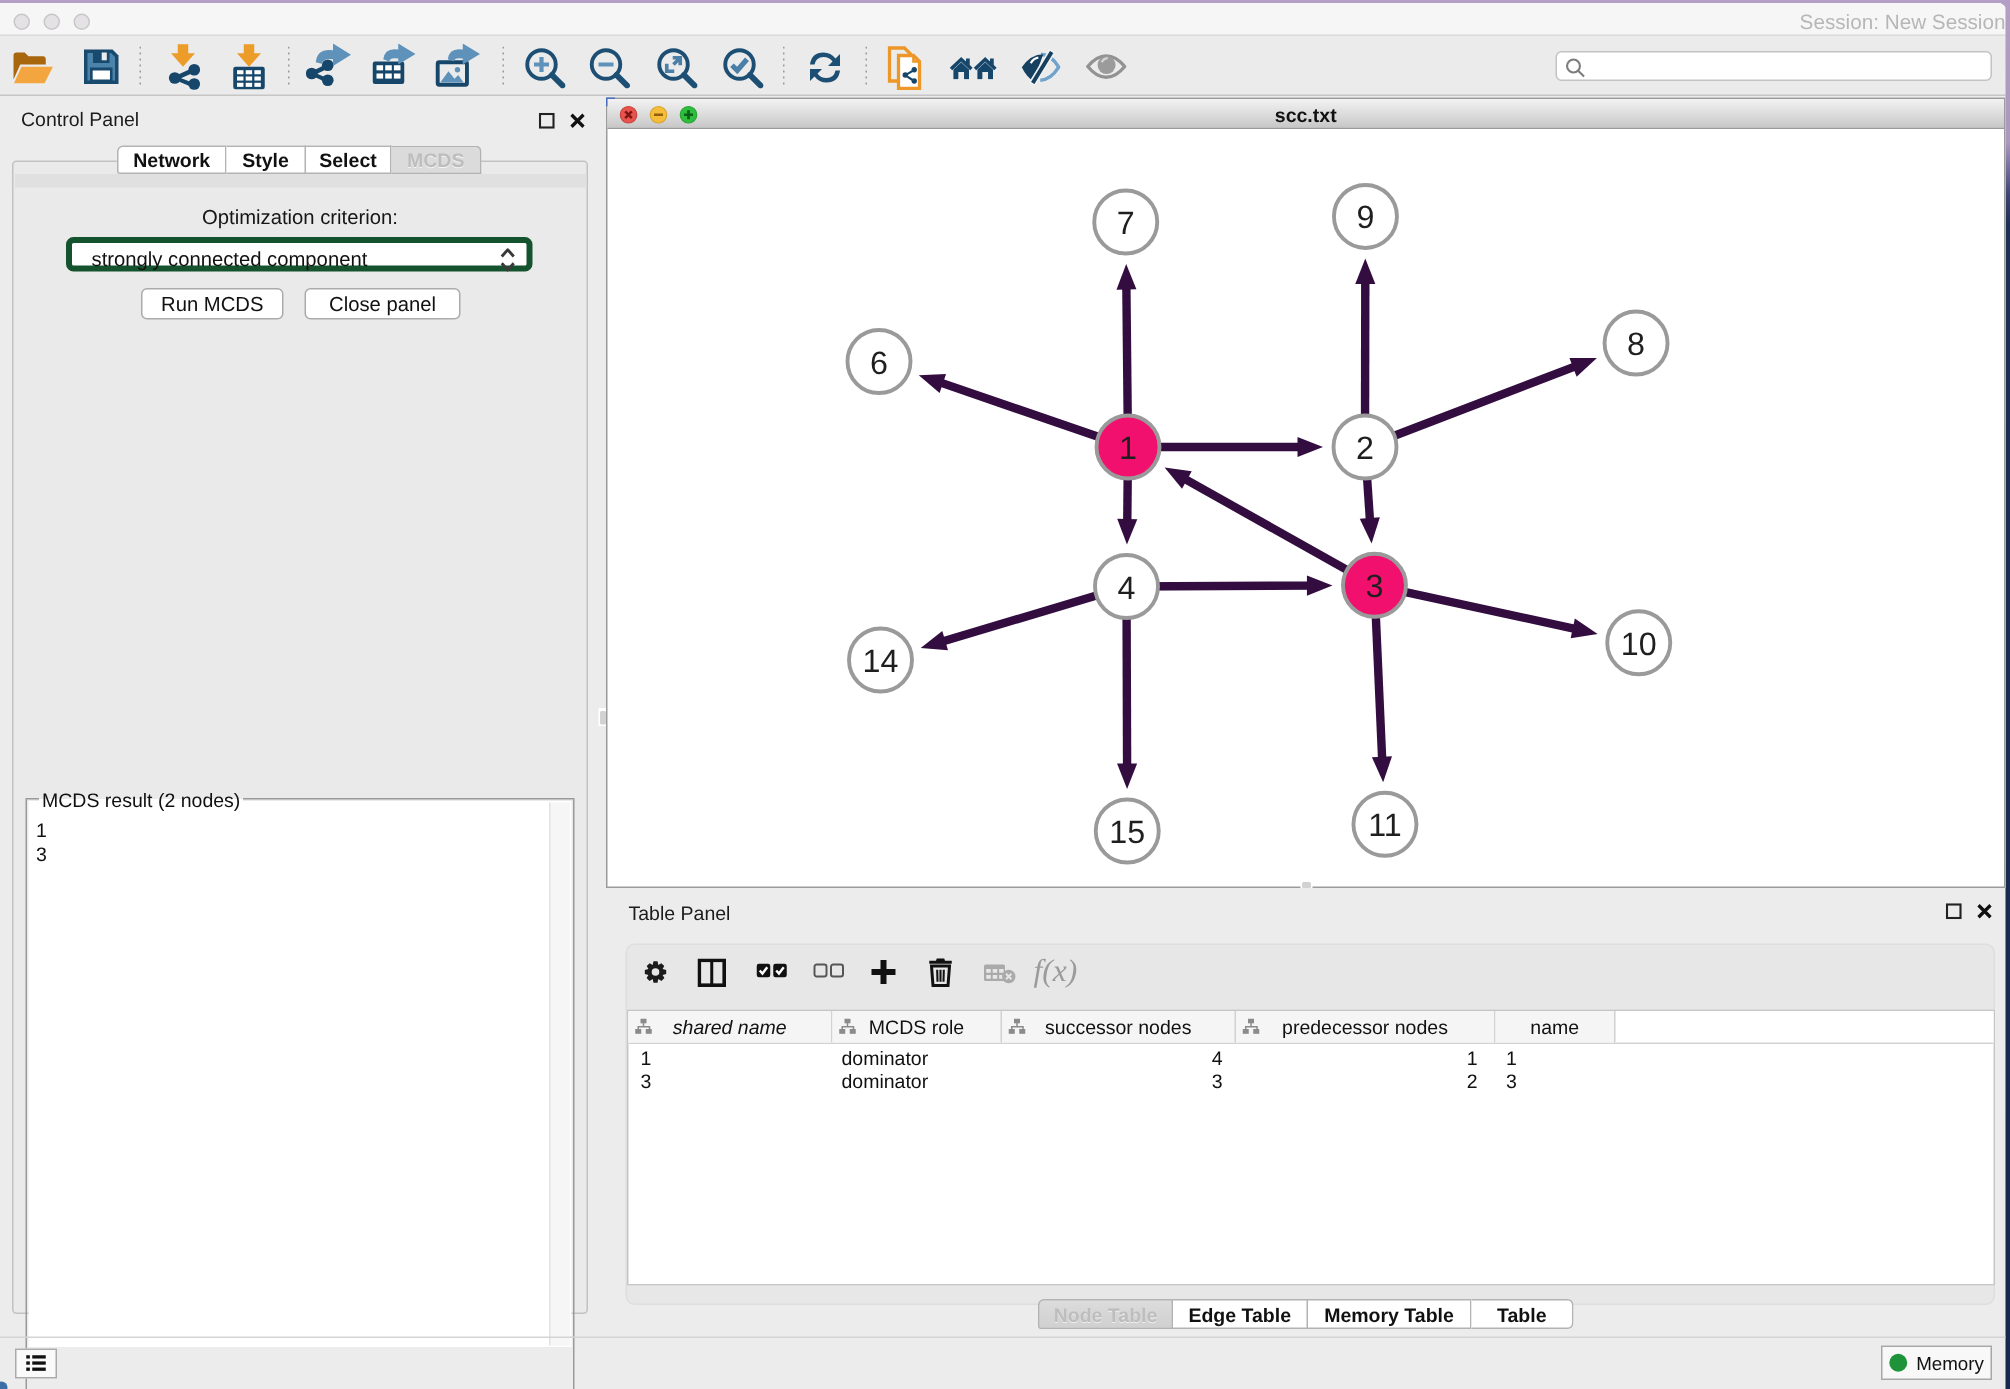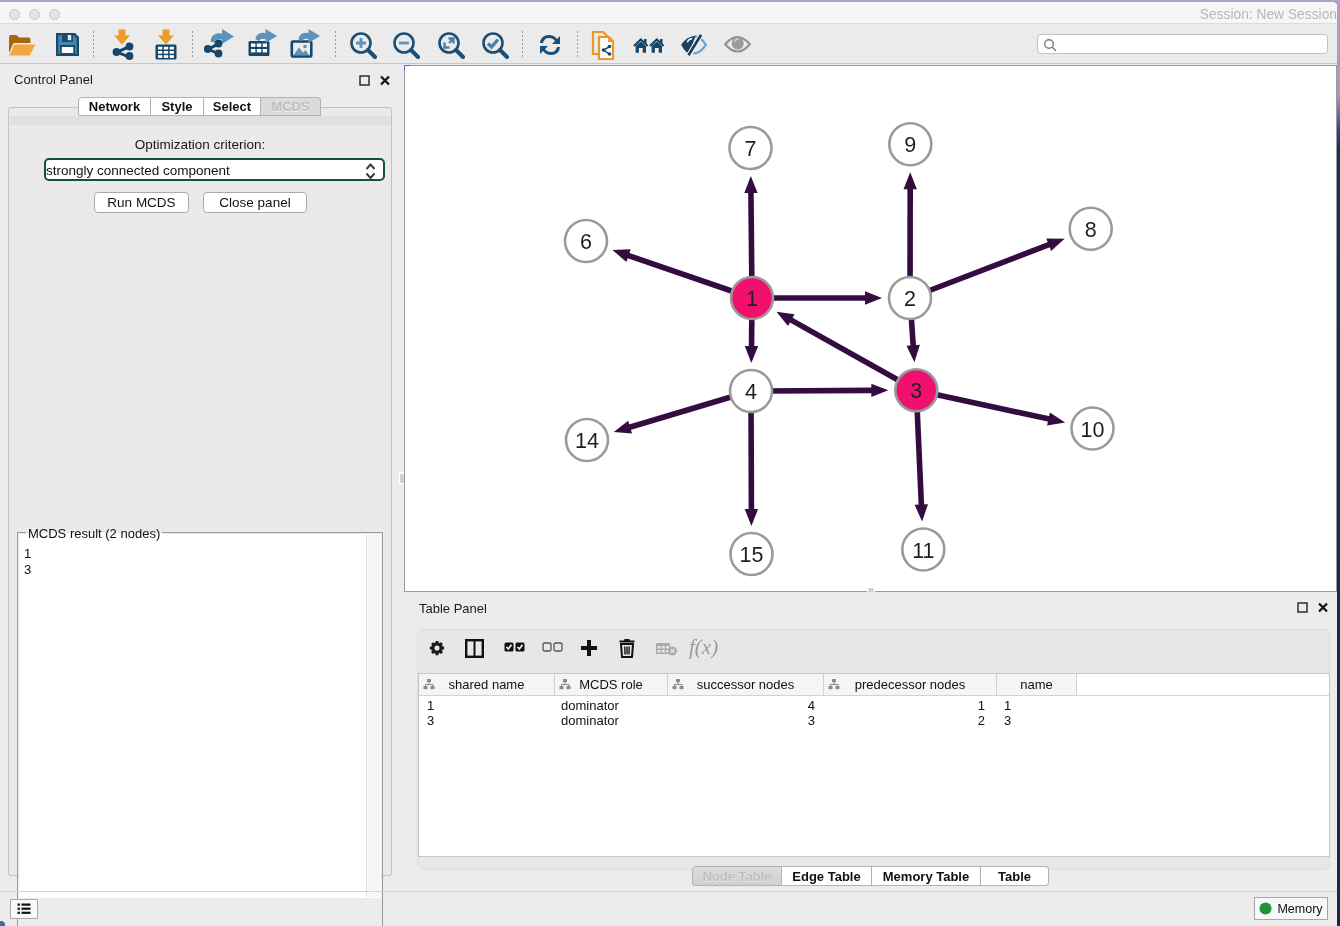--- a/index.html
+++ b/index.html
@@ -20,21 +20,21 @@
 #cpHead { left:14px; top:72px; font-size:13px; color:#1c1c1c; }
 .panelbtns { position:absolute; display:flex; gap:9px; align-items:center; }
 #cpPanel { left:8px; top:107px; width:384px; height:769px; background:#eaeaea; border:1px solid #c2c2c2; border-radius:3px; }
 #cpPanel .innerTop { position:absolute; left:1px; top:8px; width:381px; height:9px; background:#e0e0e0; }
 .tabrow { position:absolute; display:flex; font-size:13px; }
 .tabrow .tab { border:1px solid #b3b3b3; border-left:none; background:#fff; color:#111; display:flex; align-items:center; justify-content:center; }
 .tabrow .tab:first-child { border-left:1px solid #b3b3b3; border-top-left-radius:4px; border-bottom-left-radius:2px; }
 #cpTabs { left:78px; top:97px; height:19px; font-weight:bold; }
 #cpTabs .tab.sel { background:#dbdbdb; color:#bdbdbd; text-shadow:0 1px 0 #f4f4f4; border-top-right-radius:4px; }
 #optLabel { left:9px; top:137px; width:382px; text-align:center; font-size:13.5px; color:#161616; }
-#optSelect { left:44px; top:158px; width:341px; height:23px; background:#fff; border:2px solid #14532d; border-radius:5px; font-size:13.5px; color:#111; line-height:21px; }
+#optSelect { left:44px; top:158px; width:311px; height:23px; background:#fff; border:4px solid #14532d; border-radius:5px; font-size:13.5px; color:#111; line-height:21px; padding-left:13px; }
 .btn { position:absolute; height:21px; background:#fff; border:1px solid #ababab; border-radius:4px; font-size:13.5px; color:#111; text-align:center; line-height:19px; }
 #fsResult { left:17px; top:500px; width:366px; height:452px; border:1px solid #9a9a9a;margin-top:32px; }
 #fsResult legend { position:absolute; left:8px; top:-7.5px; background:linear-gradient(#eaeaea 45%, #fff 45%); font-size:13px; color:#111; padding:0 2px; z-index:2; }
 #resultBox { position:absolute; left:1px; top:1px; width:362px; height:364px; background:#fff; font-size:13px; color:#111; padding:12px 0 0 5px; line-height:16.3px; }
 #resultScroll { position:absolute; right:1px; top:1px; width:14px; height:362px; background:#f6f6f6; border-left:1px solid #e2e2e2; }
 
 #netwin { left:404px; top:65px; width:933px; height:527px; border:1px solid #9b9b9b; background:#fff; }
 #nettitle { position:absolute; left:0; top:0; width:931px; height:20px; background:linear-gradient(#f2f2f2,#d3d3d3 75%,#c7c7c7); border-bottom:1px solid #9b9b9b; }
 #netname { position:absolute; left:0; top:3px; width:931px; text-align:center; font-weight:bold; font-size:13px; color:#111; }
 
@@ -286,20 +286,31 @@
 
 <div class="abs" style="left:399px; top:472px; width:5px; height:12px; background:#fff; z-index:6;"></div>
 <div class="abs" style="left:399.5px; top:474px; width:4.5px; height:8.5px; background:#d2d2d2; border-radius:1px; z-index:6;"></div>
 <div class="abs" style="left:867px; top:587px; width:8px; height:5px; background:#fff; z-index:6;"></div>
 <div class="abs" style="left:868px; top:587.5px; width:6px; height:4px; background:#d2d2d2; border-radius:1px; z-index:6;"></div>
 
 <div id="netwin" class="abs">
   <svg style="position:absolute; left:-1px; top:-1px; z-index:5;" width="6" height="6">
       <path d="M0 6 L0 0 L6 0" fill="none" stroke="#4a6fbe" stroke-width="2"></path>
     </svg>
+  <div id="nettitle">
+    <svg style="position:absolute; left:8px; top:4px;" width="58" height="13" viewBox="0 0 58 13">
+      <circle cx="6" cy="6.5" r="5.5" fill="#e8544d" stroke="#c8433c" stroke-width="0.8"></circle>
+      <path d="M3.8 4.3 L8.2 8.7 M8.2 4.3 L3.8 8.7" stroke="#7e1510" stroke-width="1.7"></path>
+      <circle cx="26" cy="6.5" r="5.5" fill="#f5bd3a" stroke="#d8a42c" stroke-width="0.8"></circle>
+      <path d="M23 6.5 L29 6.5" stroke="#91610a" stroke-width="1.8"></path>
+      <circle cx="46" cy="6.5" r="5.5" fill="#2ebd3c" stroke="#27a433" stroke-width="0.8"></circle>
+      <path d="M43 6.5 L49 6.5 M46 3.5 L46 9.5" stroke="#0d5e16" stroke-width="1.8"></path>
+    </svg>
+    <div id="netname">scc.txt</div>
+  </div>
   <svg id="graph" style="position:absolute; left:0; top:21px;" width="931" height="504" viewBox="0 0 931 504">
     <g stroke="#330d40" stroke-width="5.6">
       <line x1="347.0" y1="211.0" x2="345.9" y2="103.0"></line>
       <line x1="347.0" y1="211.0" x2="220.7" y2="167.6"></line>
       <line x1="347.0" y1="211.0" x2="463.0" y2="211.0"></line>
       <line x1="347.0" y1="211.0" x2="346.5" y2="262.0"></line>
       <line x1="505.0" y1="211.0" x2="505.2" y2="99.3"></line>
       <line x1="505.0" y1="211.0" x2="646.5" y2="156.7"></line>
       <line x1="505.0" y1="211.0" x2="508.4" y2="261.3"></line>
       <line x1="511.3" y1="303.2" x2="383.6" y2="231.6"></line>
@@ -410,21 +421,21 @@
         <rect x="5.8" y="8" width="3" height="2.5"></rect>
         <rect x="10.1" y="8" width="3" height="2.5"></rect>
       </g>
     <circle cx="16.5" cy="9" r="4.5" fill="#aaa"></circle>
     <path d="M14.7 7.2 L18.3 10.8 M18.3 7.2 L14.7 10.8" stroke="#e7e7e7" stroke-width="1.3"></path>
   </svg>
 
   <div style="position:absolute; left:271px; top:5px; font-family:'Liberation Serif',serif; font-style:italic; font-size:21px; color:#9b9b9b;">f(x)</div>
   <div id="tptable">
     <div id="thead">
-      <div class="hc" style="left:0; width:136px;"><svg class="hicon" width="12" height="11" viewBox="0 0 12 11">
+      <div class="hc" style="left:0; width:136px;font-style:italic;"><svg class="hicon" width="12" height="11" viewBox="0 0 12 11">
             <g fill="#8b8b8b">
               <rect x="4" y="0" width="4" height="3.2"></rect>
               <rect x="0.5" y="7" width="4" height="3.2"></rect>
               <rect x="7.5" y="7" width="4" height="3.2"></rect>
               <path d="M5.5 3 L5.5 5 L2 5 L2 7.5 L3 7.5 L3 6 L9.5 6 L9.5 7.5 L10.5 7.5 L10.5 5 L6.5 5 L6.5 3 Z"></path>
             </g>
           </svg>shared name</div>
       <div class="hc" style="left:136px; width:113px;"><svg class="hicon" width="12" height="11" viewBox="0 0 12 11">
             <g fill="#8b8b8b">
               <rect x="4" y="0" width="4" height="3.2"></rect>

